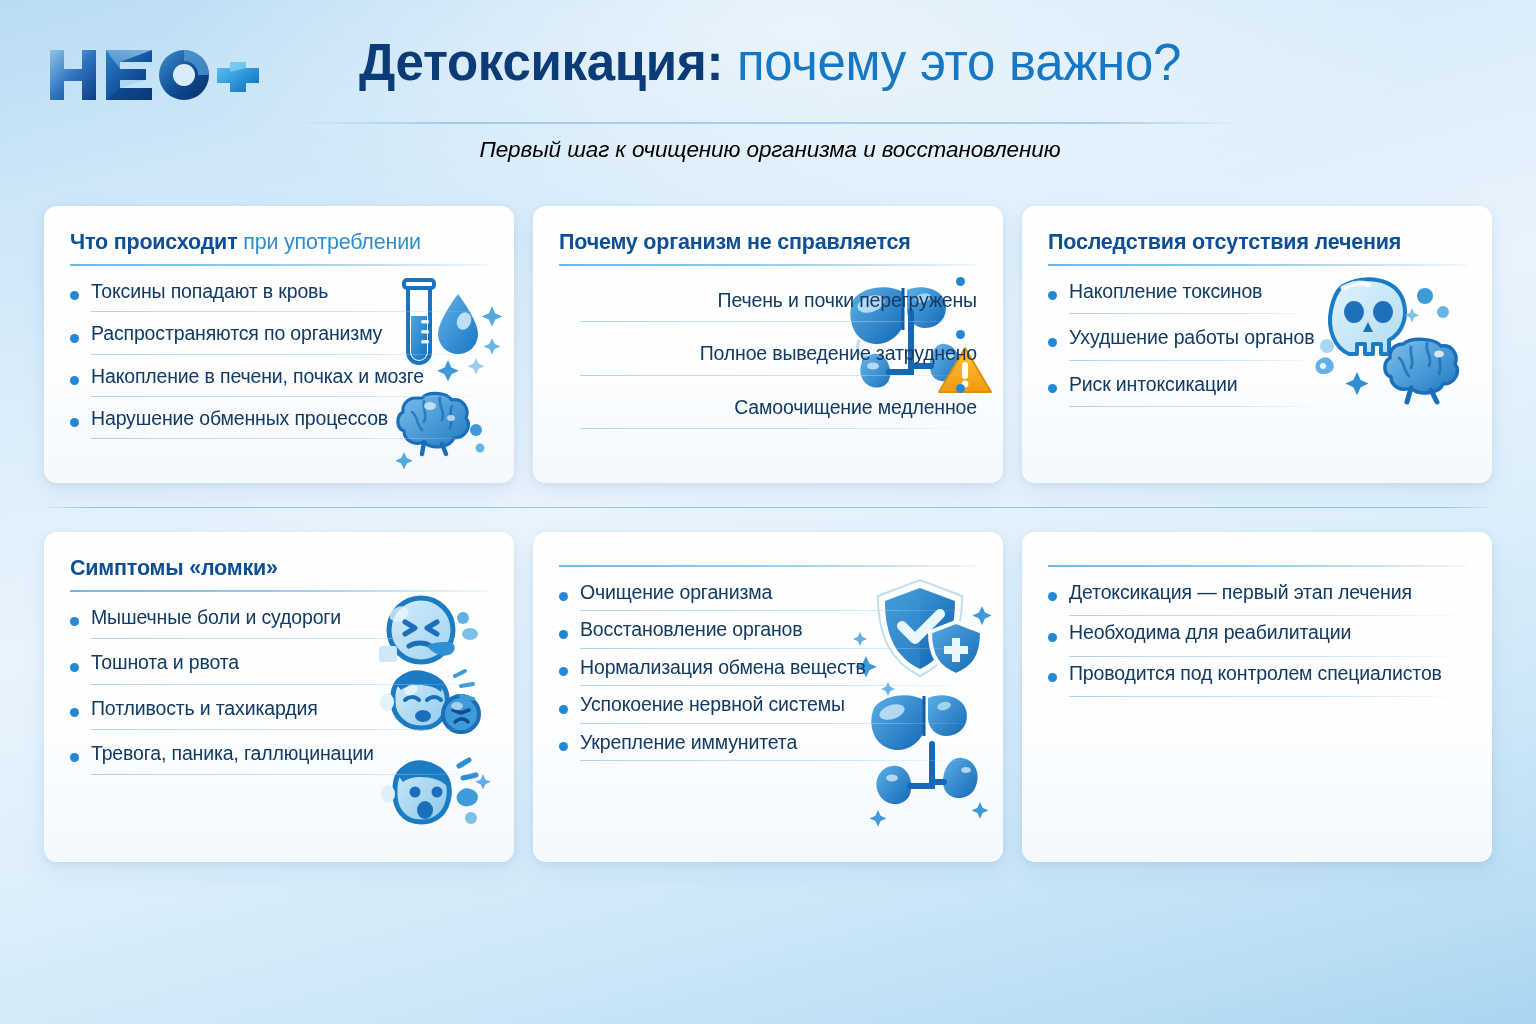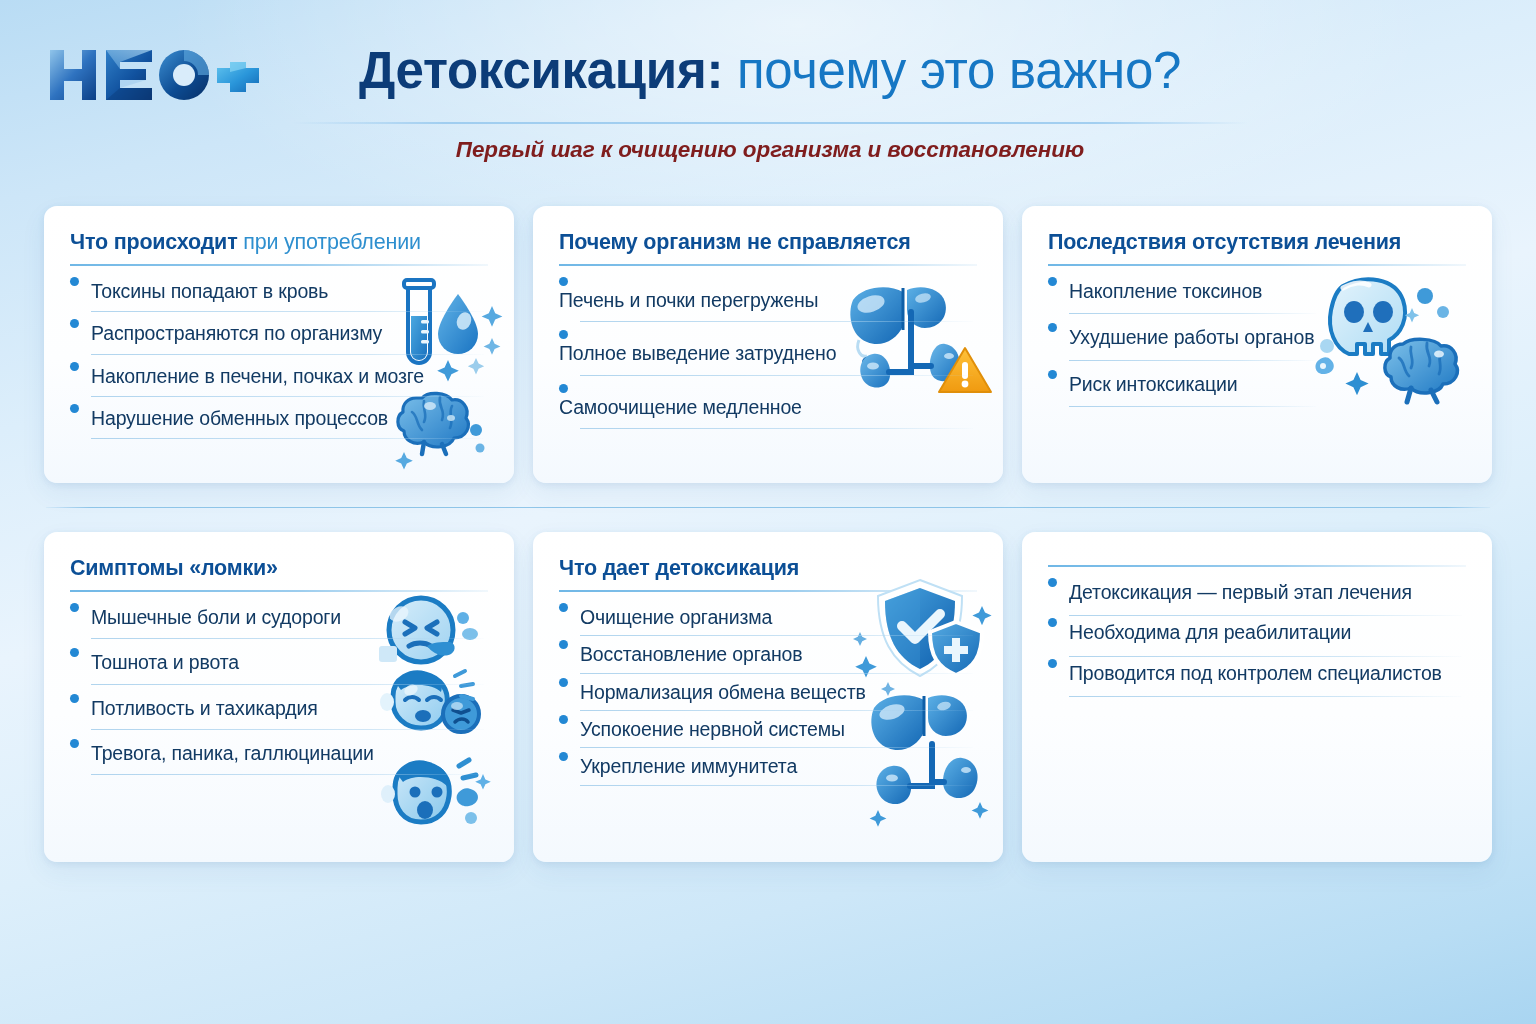--- a/index.html
+++ b/index.html
@@ -49,21 +49,21 @@
     position: absolute;
     left: 44px; top: 42px;
     width: 215px; height: 66px;
     display: flex;
     align-items: center;
   }
   .logo svg { display: block; }
 
   .title {
     position: absolute;
-    left: 290px; top: 44px;
+    left: 290px; top: 36px;
     width: 960px;
     text-align: center;
     font-size: 51px;
     line-height: 1.05;
     letter-spacing: -0.3px;
     white-space: nowrap;
   }
   .title .t-strong {
     font-weight: 700;
     color: #0c3c78;
@@ -84,22 +84,22 @@
        rgba(160,205,240,0) 100%);
   }
 
   .subtitle {
     position: absolute;
     left: 290px; top: 137px;
     width: 960px;
     text-align: center;
     font-size: 22.5px;
     font-style: italic;
-    font-weight: 700;
-    color: #7f1d1d;
+    font-weight: 400;
+    color: #000000;
     letter-spacing: -0.1px;
     white-space: nowrap;
   }
 
   
   .grid {
     position: absolute;
     left: 44px; top: 206px;
     width: 1448px;
   }
@@ -152,21 +152,21 @@
   .items {
     position: relative;
     z-index: 2;
     list-style: none;
     margin-top: 14px;
   }
 
   .items li {
     position: relative;
     display: flex;
-    align-items: flex-start;
+    align-items: flex-end;
     padding: 0 0 6px 0;
     margin-bottom: 5px;
   }
 
   .items li .bullet {
     flex: 0 0 auto;
     width: 9px; height: 9px;
     border-radius: 50%;
     background: #2388d4;
     margin-right: 12px;
@@ -593,23 +593,20 @@
             </li>
           <li>
               <span class="bullet"></span>
               <span class="txt">Тревога, паника, галлюцинации</span>
               <span class="underline"></span>
             </li>
         </ul>
       </div>
 
       <div class="card c5">
-        <div class="card-title">
-          <span class="ct-strong">Что дает детоксикация</span>
-        </div>
         <div class="card-title-rule"></div>
 
         <div class="art art-c5">
           <svg width="145" height="250" viewBox="0 0 145 250" aria-hidden="true">
             <defs>
               <linearGradient id="shieldG" x1="0" y1="0" x2="1" y2="1">
                 <stop offset="0%" stop-color="#49a3de"></stop>
                   <stop offset="100%" stop-color="#0e5fae"></stop>
               </linearGradient>
               <linearGradient id="shieldG2" x1="0" y1="0" x2="1" y2="1">

